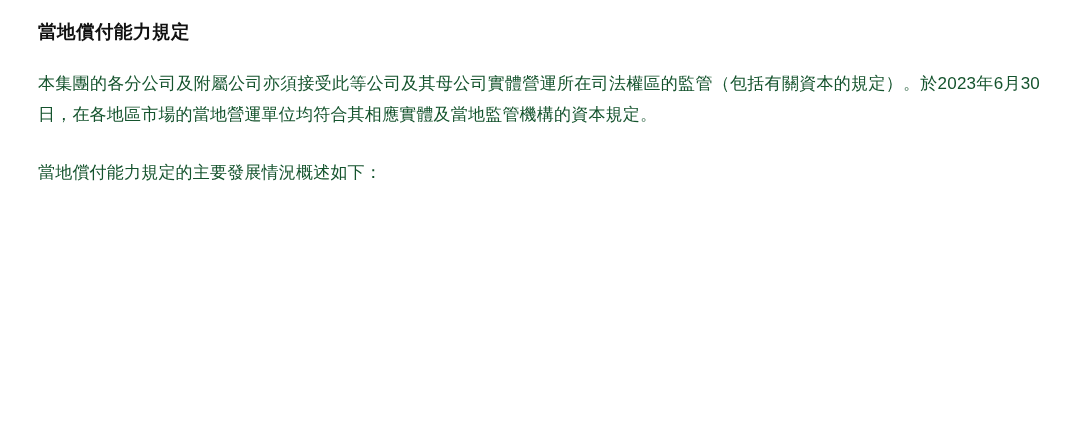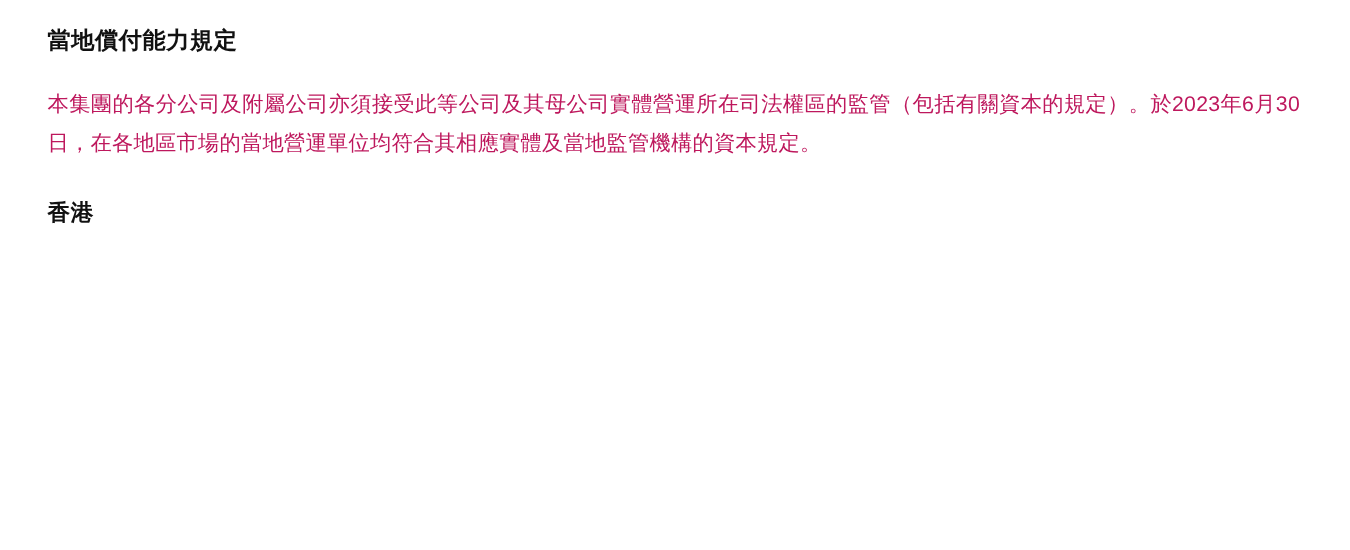--- a/index.html
+++ b/index.html
@@ -35,21 +35,21 @@
     letter-spacing: 0.5px;
     line-height: 1.5;
     margin: 0 0 22px 0;
     color: #111111;
   }
   .para {
     font-size: 17px;
     line-height: 1.85;
     letter-spacing: 0.2px;
     margin: 0 0 20px 0;
-    color: #be185d;
+    color: #14532d;
     text-align: justify;
     text-justify: inter-character;
   }
   .para-spaced {
     margin-bottom: 26px;
   }
   .para-last {
     margin-bottom: 0;
   }
   .gap-top {
@@ -58,17 +58,17 @@
 </style>
 </head>
 <body>
 
 <div class="page">
 
   <h2 class="heading">當地償付能力規定</h2>
 
   <p class="para para-spaced">本集團的各分公司及附屬公司亦須接受此等公司及其母公司實體營運所在司法權區的監管（包括有關資本的規定）。於2023年6月30日，在各地區市場的當地營運單位均符合其相應實體及當地監管機構的資本規定。</p>
 
+  <p class="para para-spaced">當地償付能力規定的主要發展情況概述如下：</p>
 
-  <h3 class="subheading gap-top">香港</h3>
 
 
 </div>
 
 </body></html>

